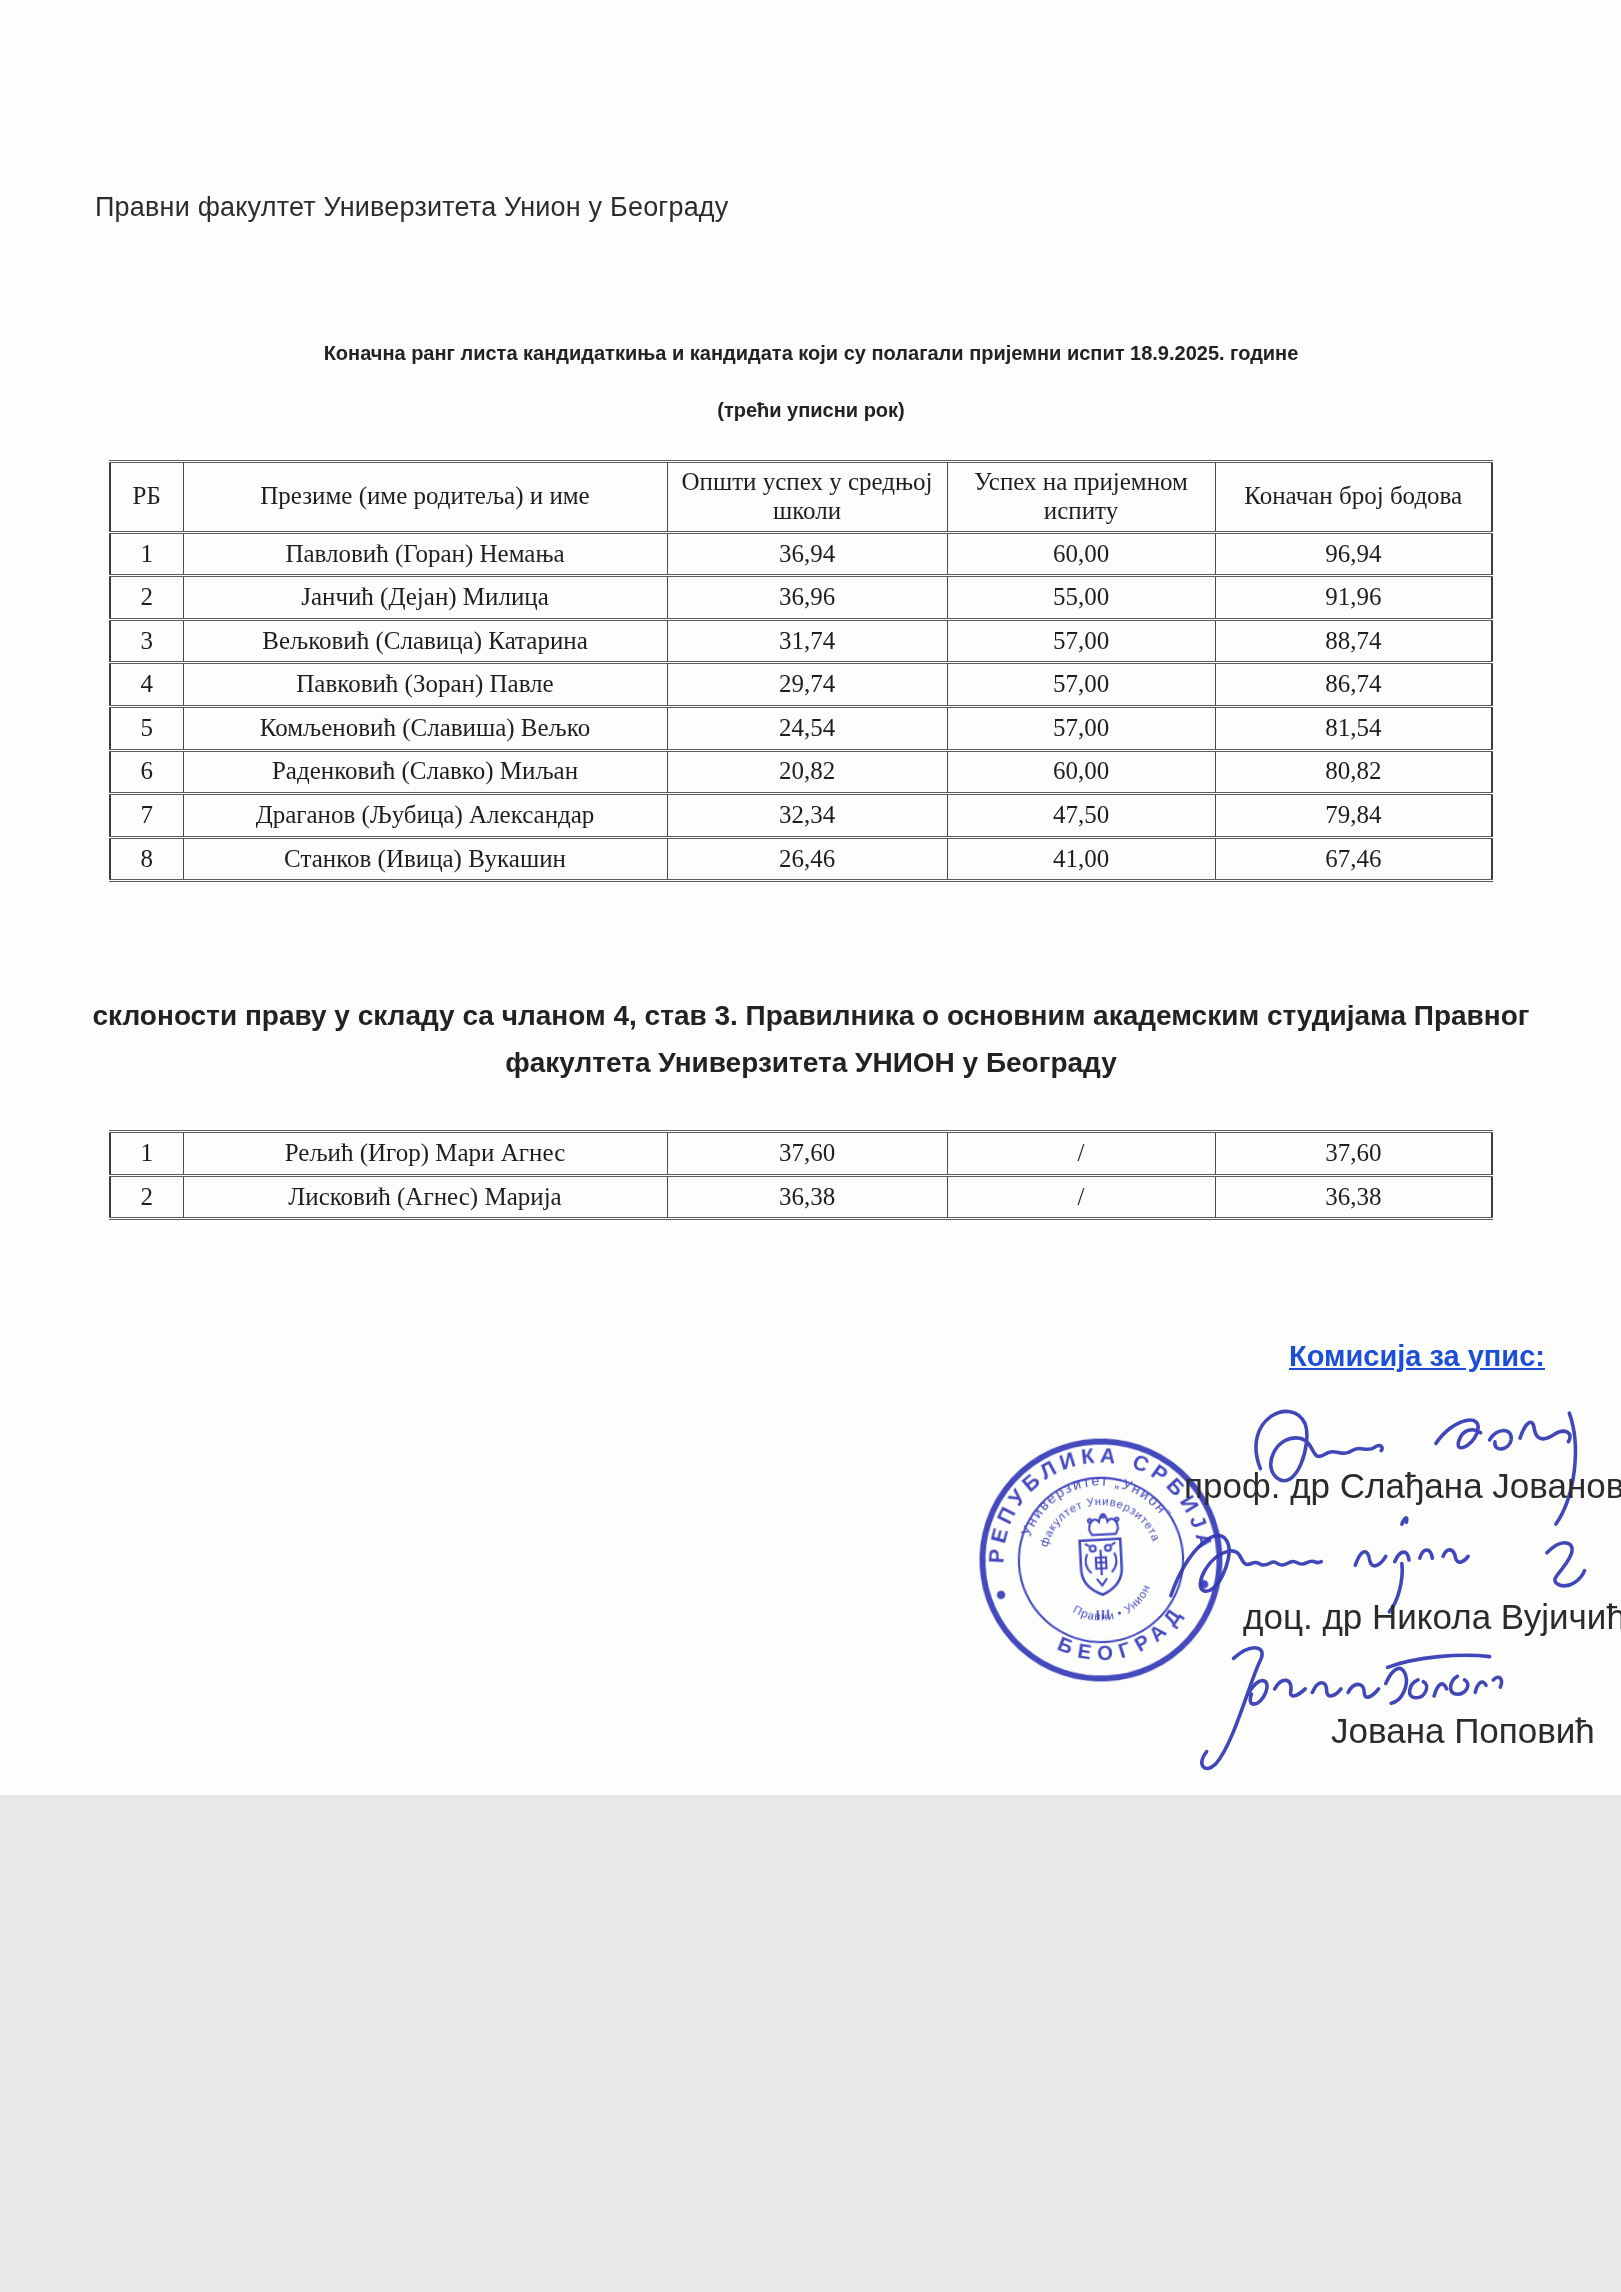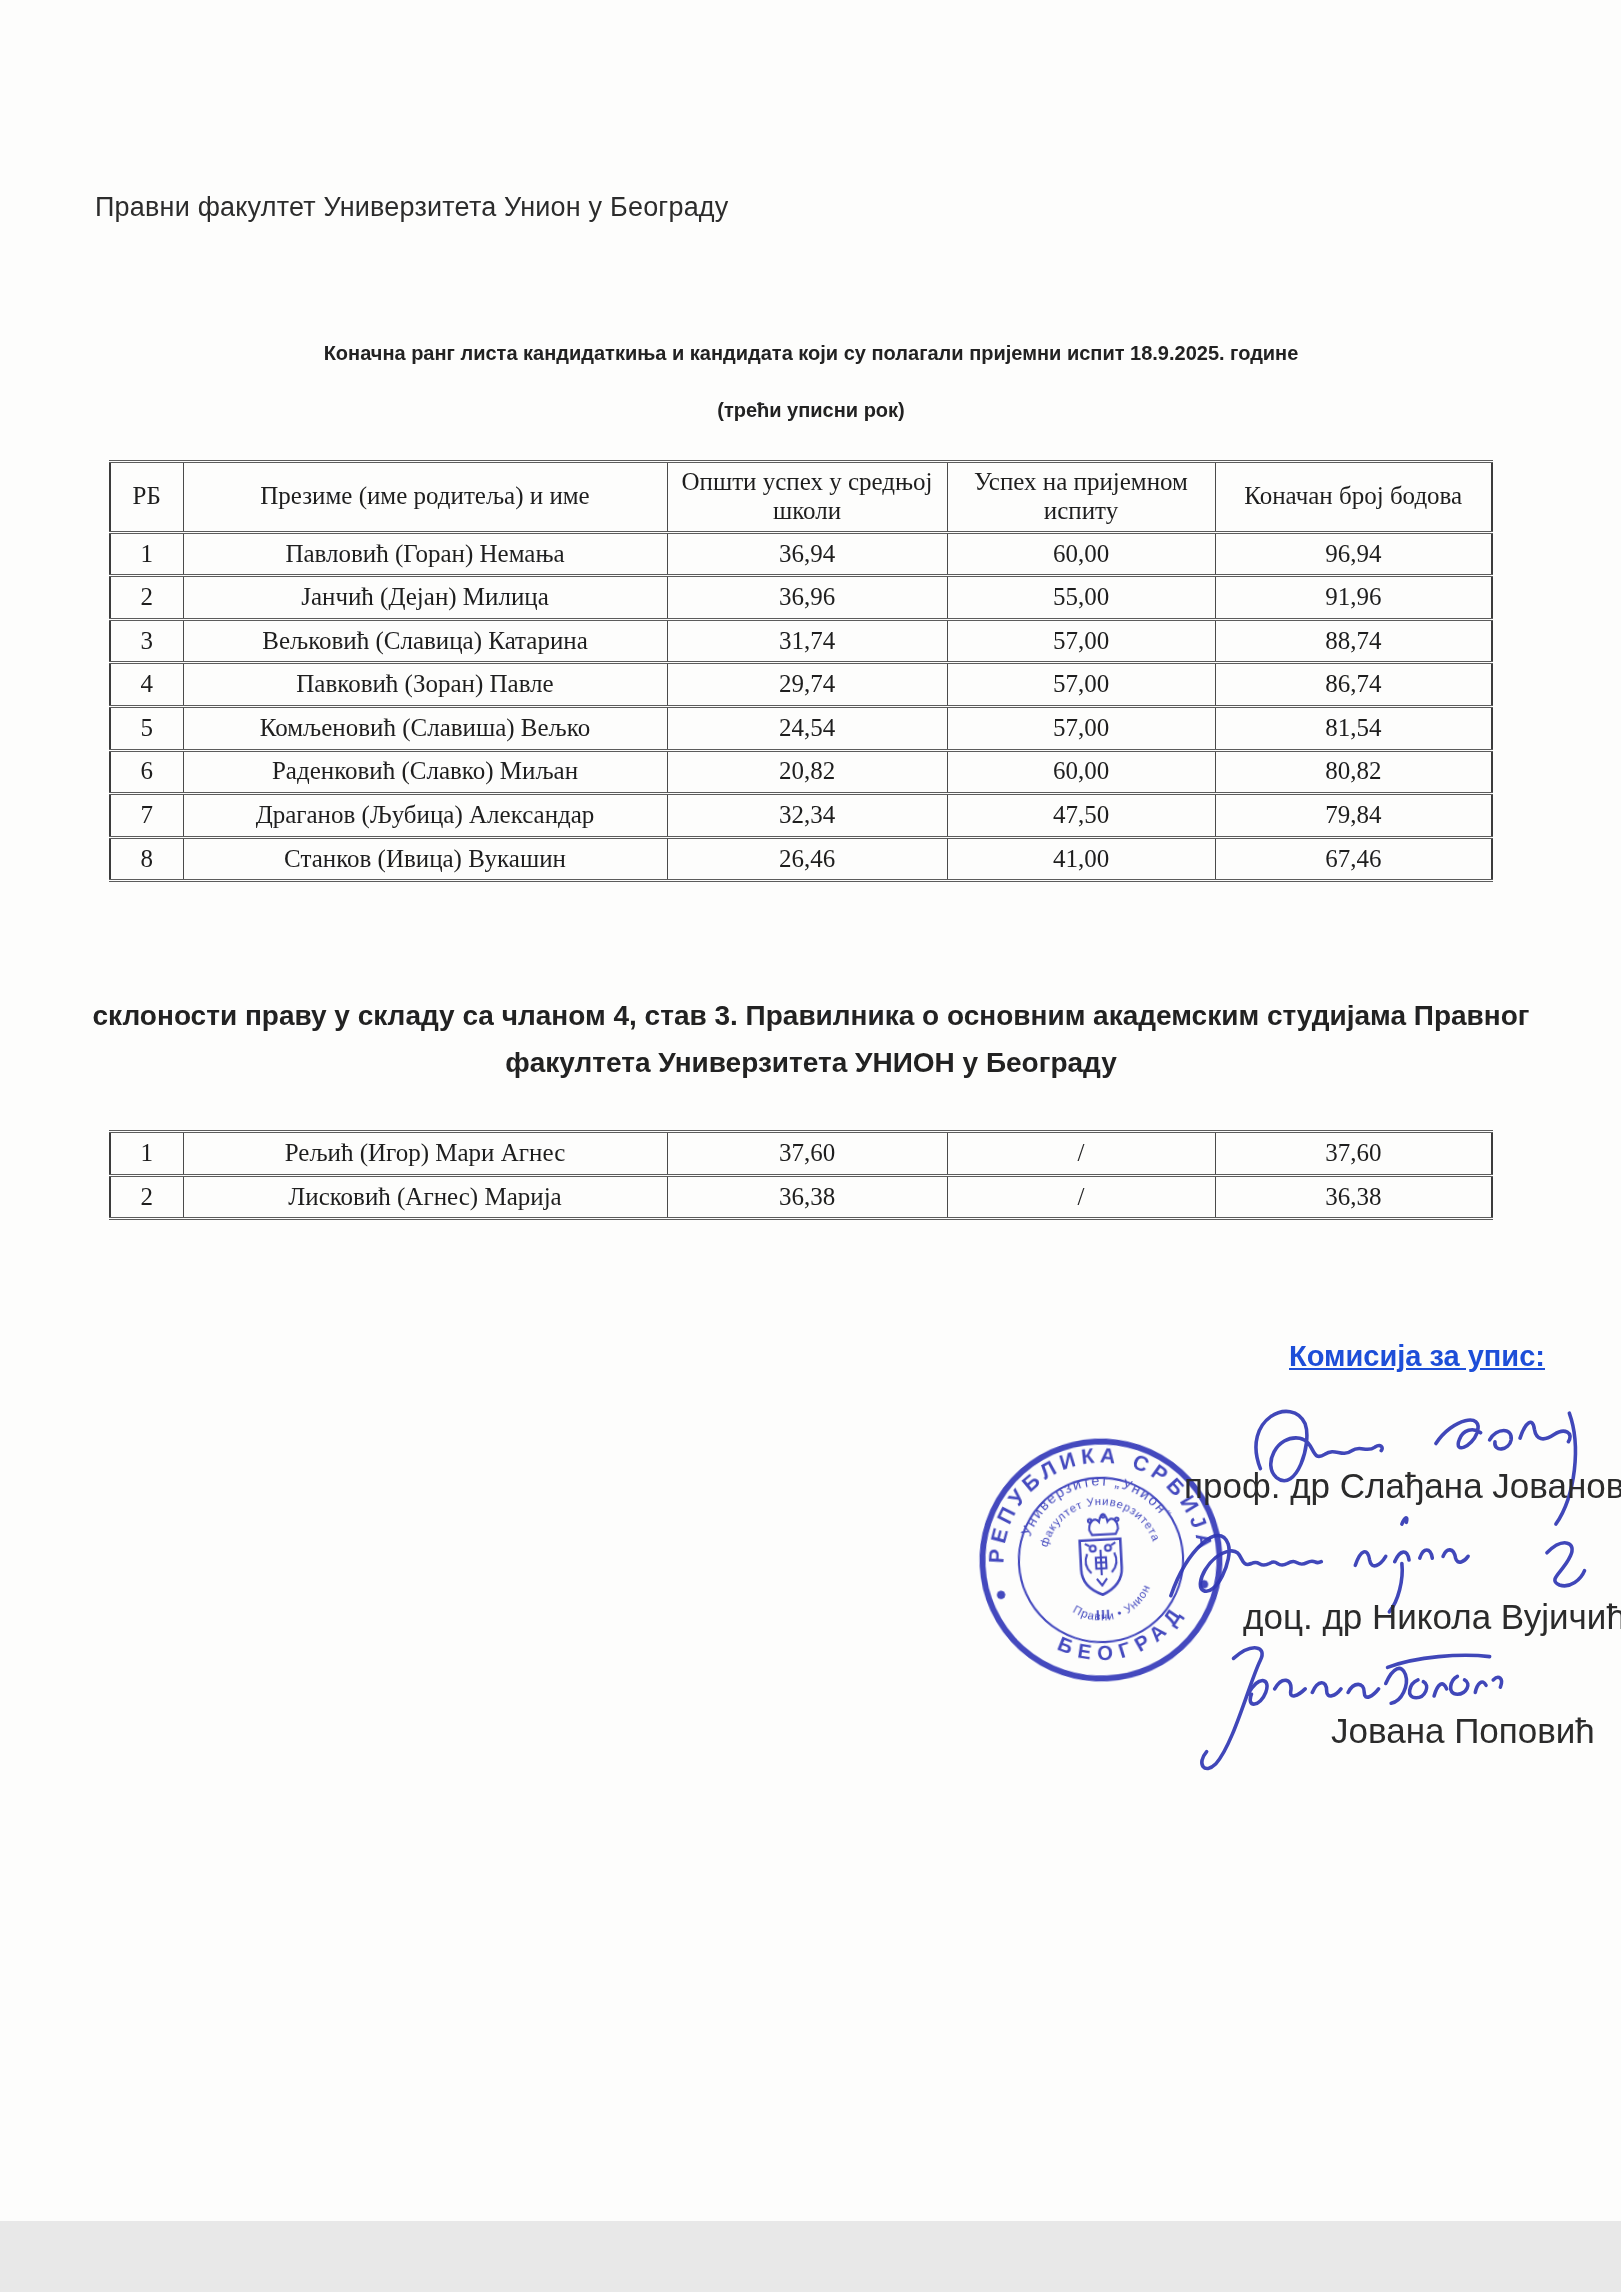--- a/index.html
+++ b/index.html
@@ -1,18 +1,18 @@
 <!DOCTYPE html>
 <html style="font-size:14.3px"><head>
 <meta charset="utf-8">
 <style>
   html,body{margin:0;padding:0;background:#e8e8e8;}
   .page{
     position:relative;
-    width:1622px;height:2221px;
+    width:1622px;height:1795px;
     background:#fdfdfc;
     overflow:hidden;
     font-family:"Liberation Sans",sans-serif;
     color:#262626;
   }
   
   .institution{
     position:absolute;left:95px;top:192px;
     font-size:27px;font-weight:400;letter-spacing:0.2px;color:#2c2c2c;
   }

